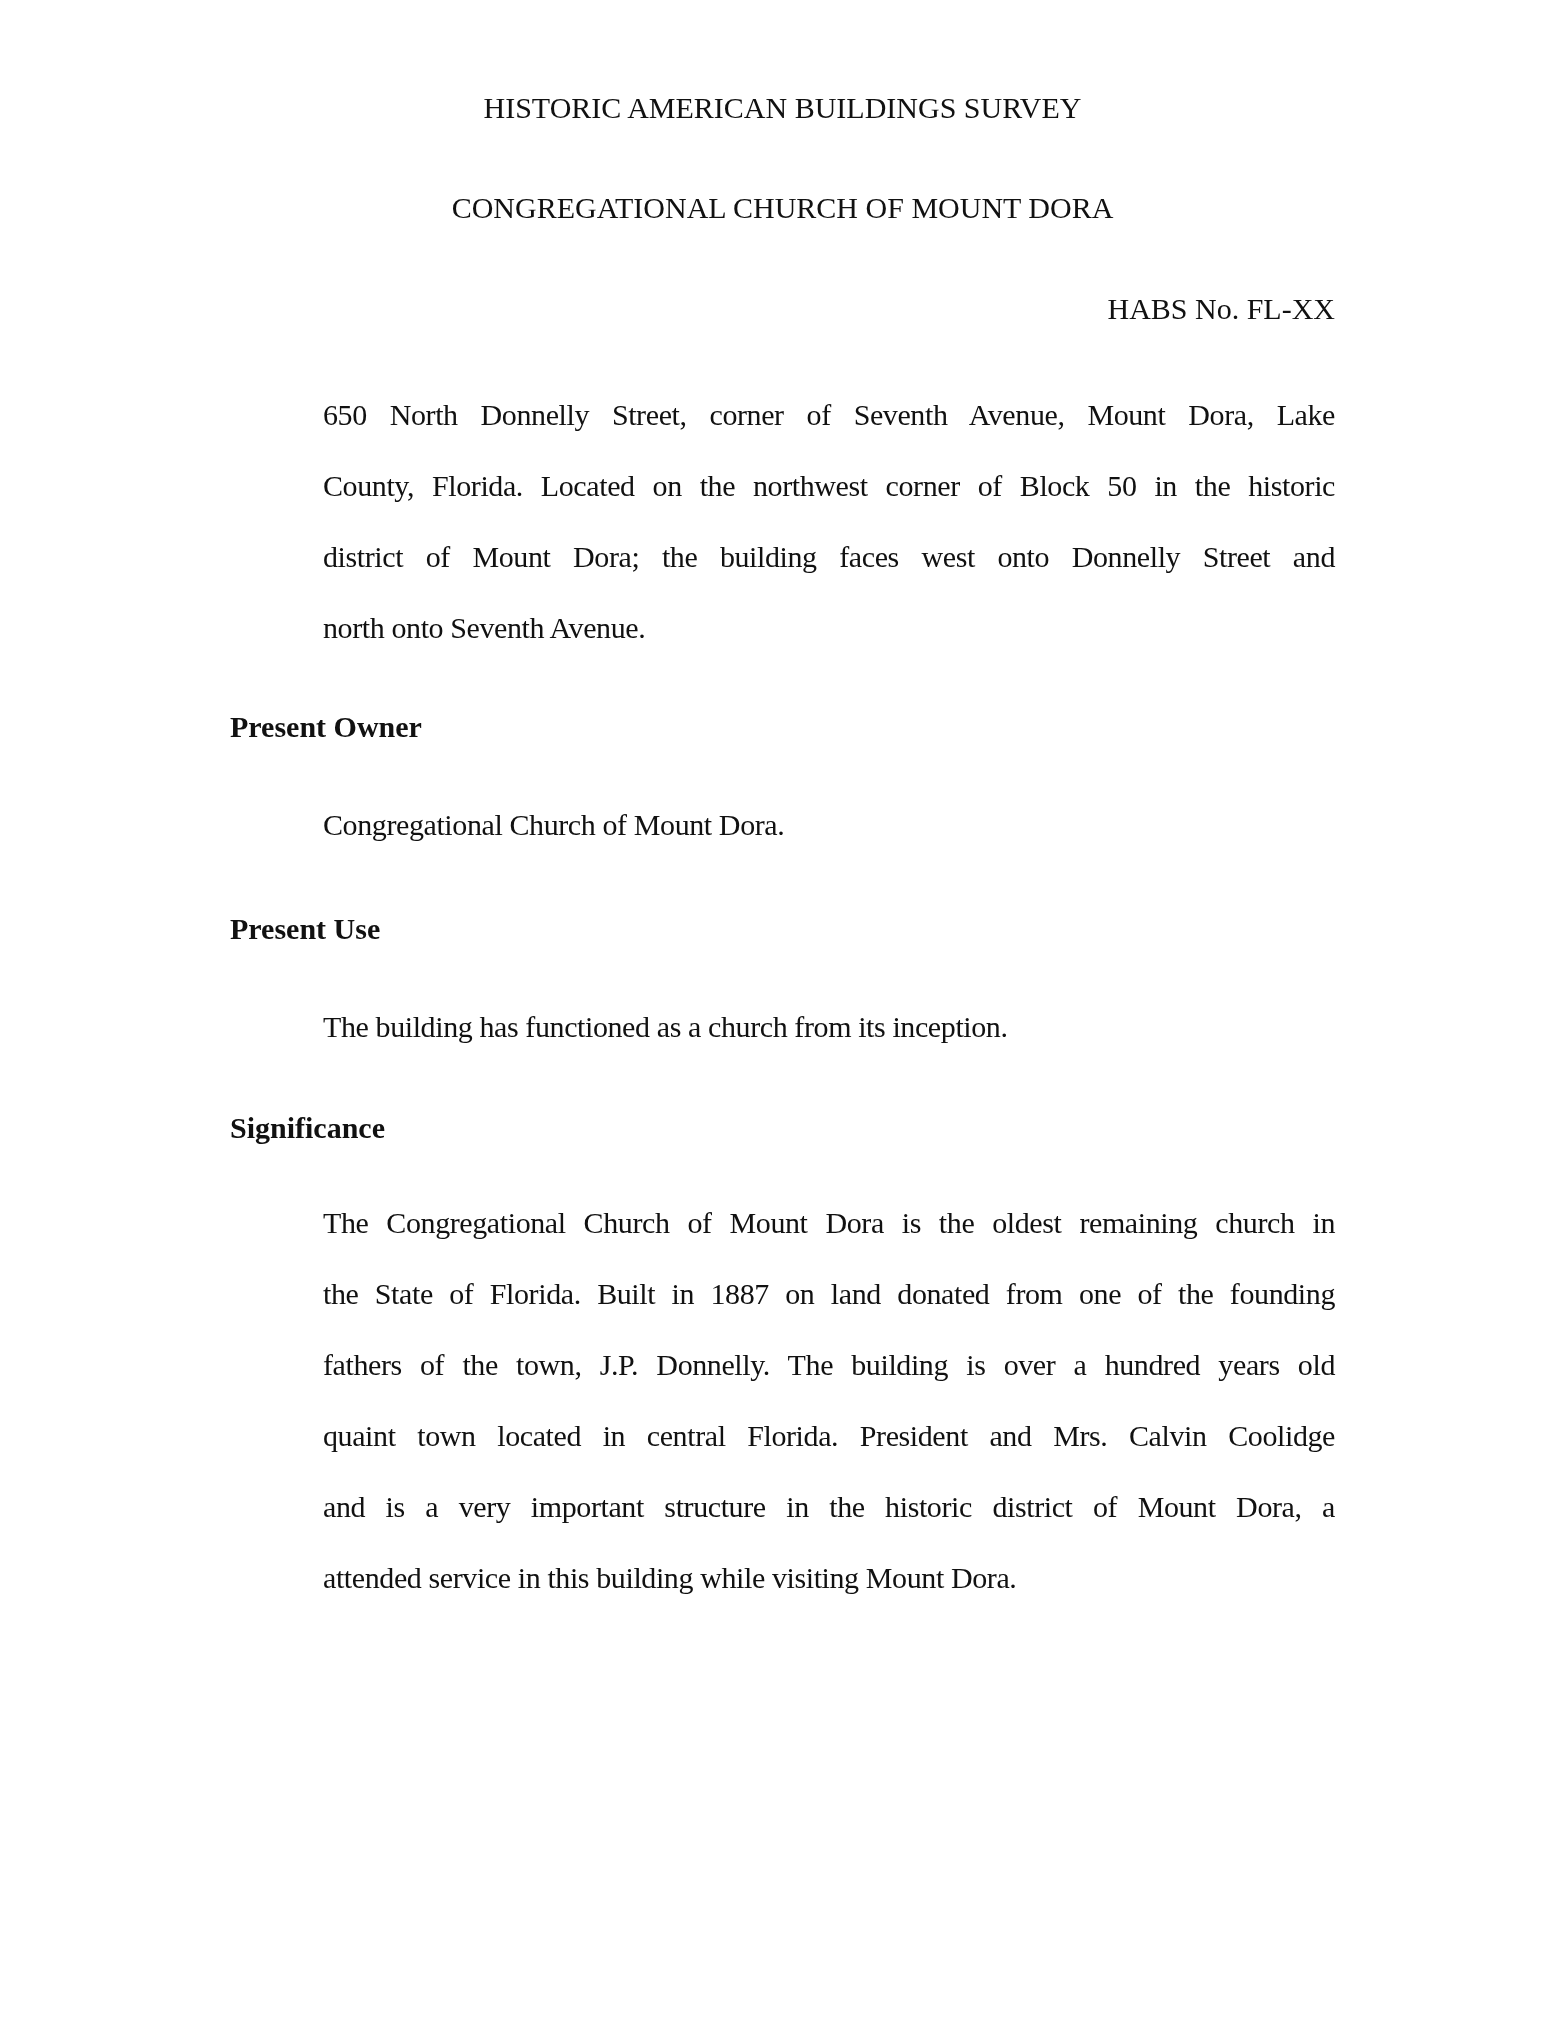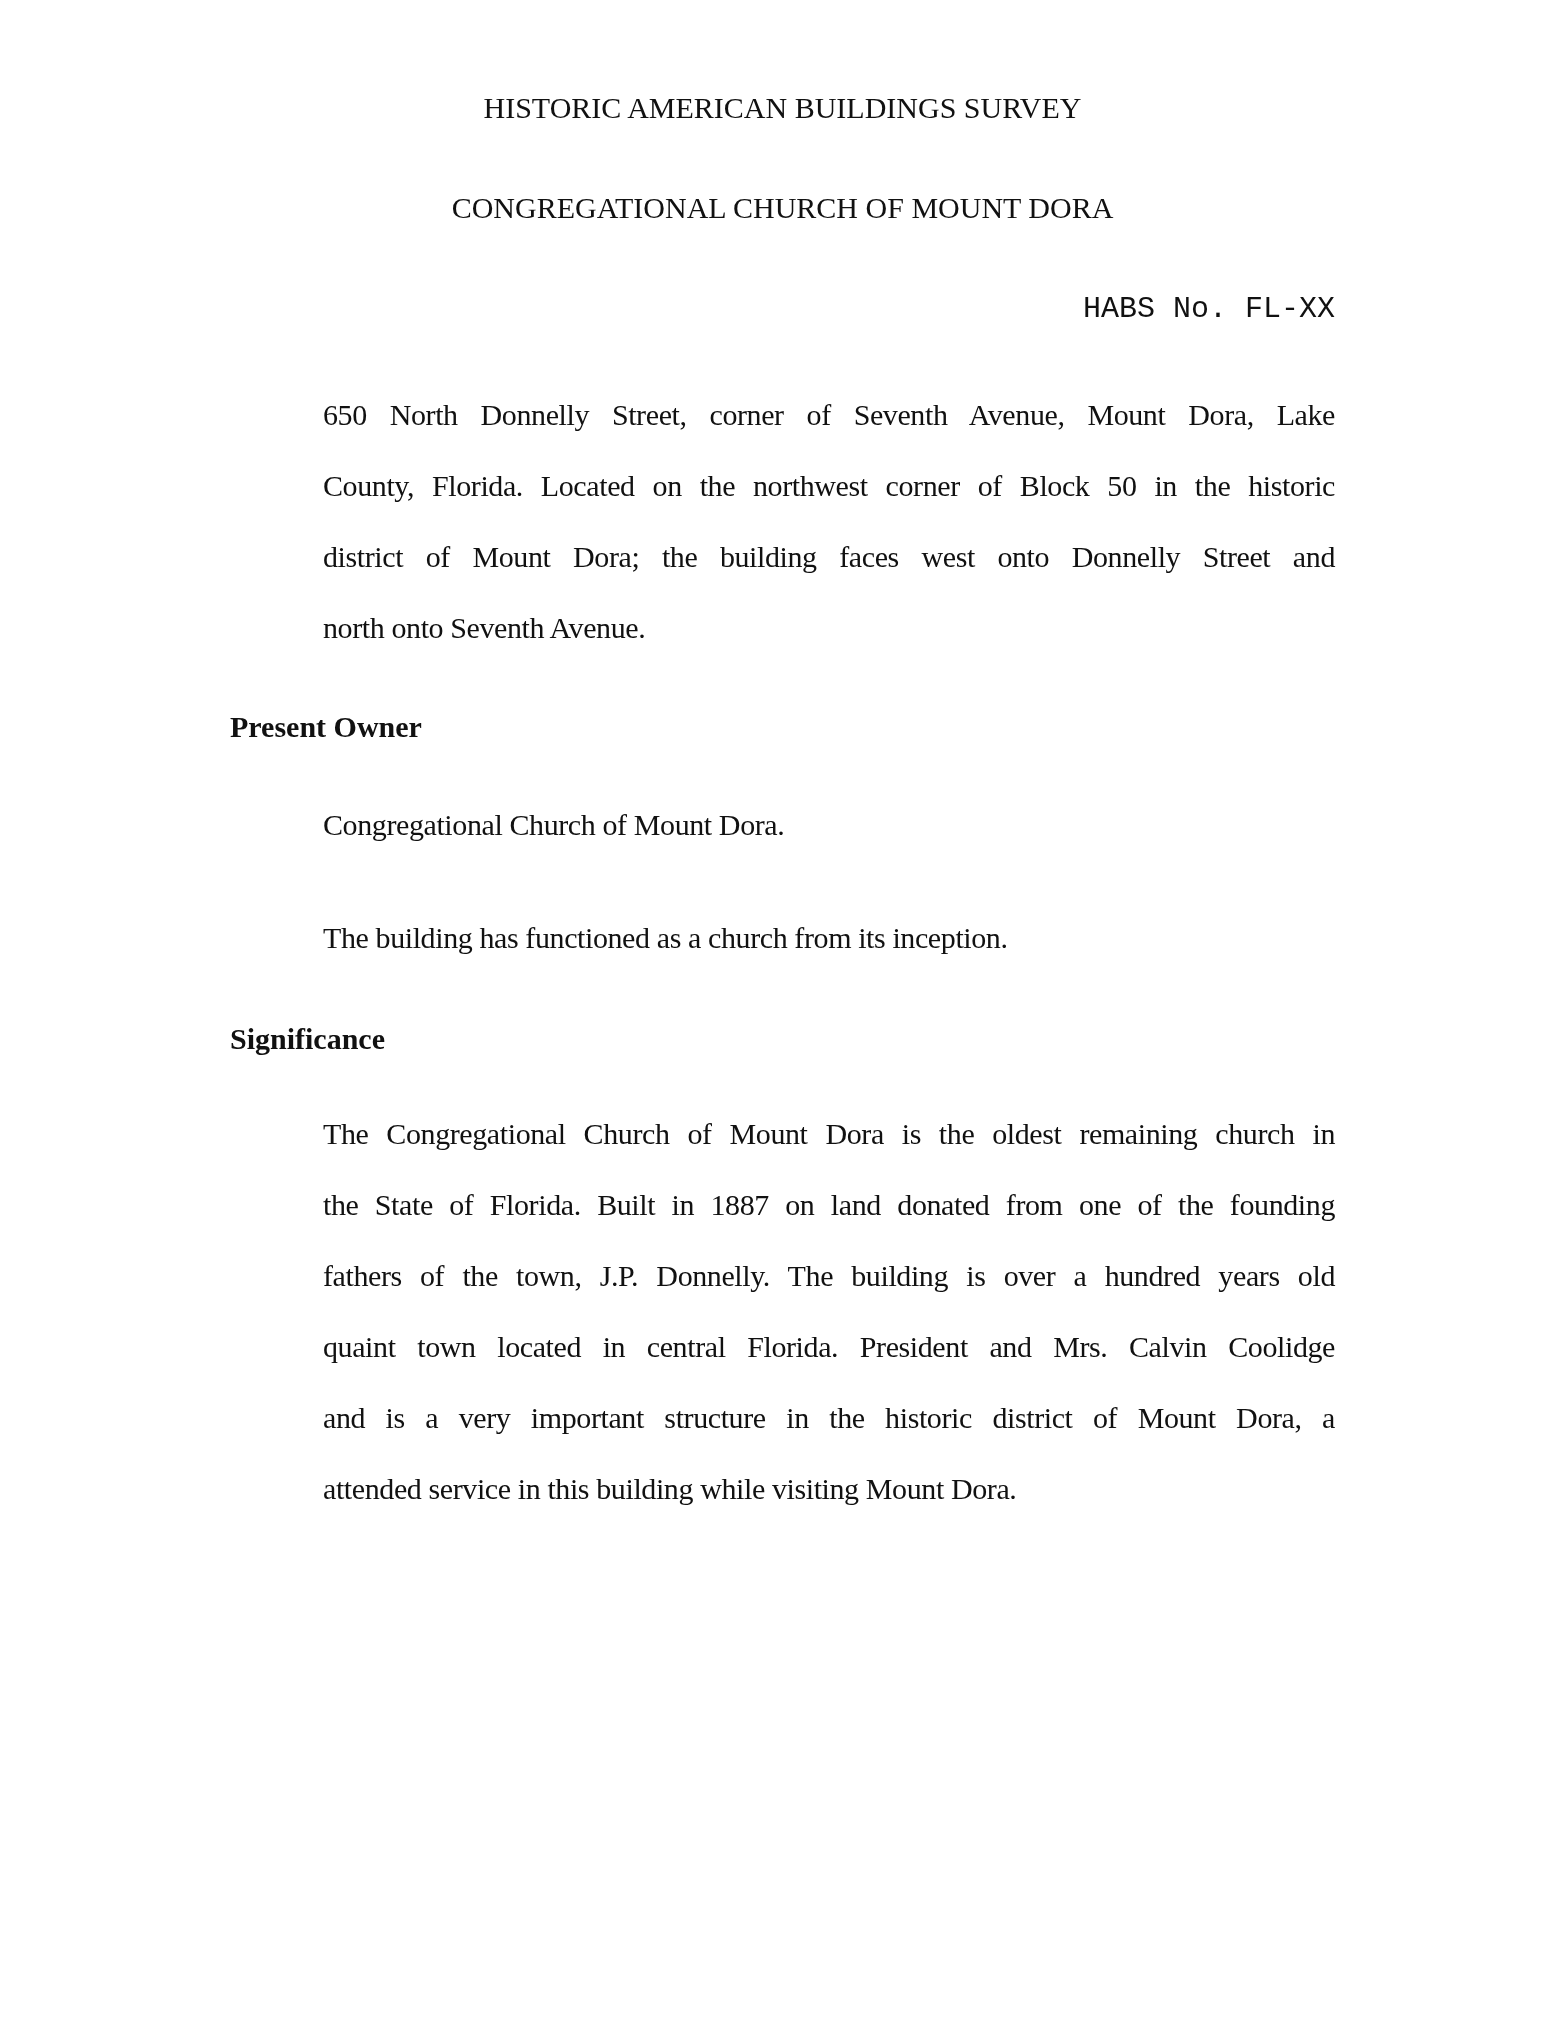--- a/index.html
+++ b/index.html
@@ -25,21 +25,20 @@
     white-space: nowrap;
   }
   .title-survey   { margin-top: 88px; }
   .title-building { margin-top: 60px; }
   .habs-line {
     font-size: 30px;
     line-height: 40px;
     text-align: right;
     margin-top: 61px;
     white-space: nowrap;
-    font-family: Liberation Mono, monospace;
   }
   .sec-heading {
     font-size: 30px;
     line-height: 40px;
     font-weight: bold;
   }
   .h-location    { margin-top: 28px; }
   .h-owner       { margin-top: 44px; }
   .h-use         { margin-top: 49px; }
   .h-significance{ margin-top: 46px; }
@@ -84,20 +83,21 @@
   </div>
 
   <div class="section">
     <div class="sec-heading h-owner">Present Owner</div>
     <div class="para para-owner">
       <div class="line last">Congregational Church of Mount Dora.</div>
     </div>
   </div>
 
   <div class="section">
+    <div class="sec-heading h-use">Present Use</div>
     <div class="para para-use">
       <div class="line last">The building has functioned as a church from its inception.</div>
     </div>
   </div>
 
   <div class="section">
     <div class="sec-heading h-significance">Significance</div>
     <div class="para para-significance">
       <div class="line">The Congregational Church of Mount Dora is the oldest remaining church in</div>
       <div class="line">the State of Florida. Built in 1887 on land donated from one of the founding</div>

